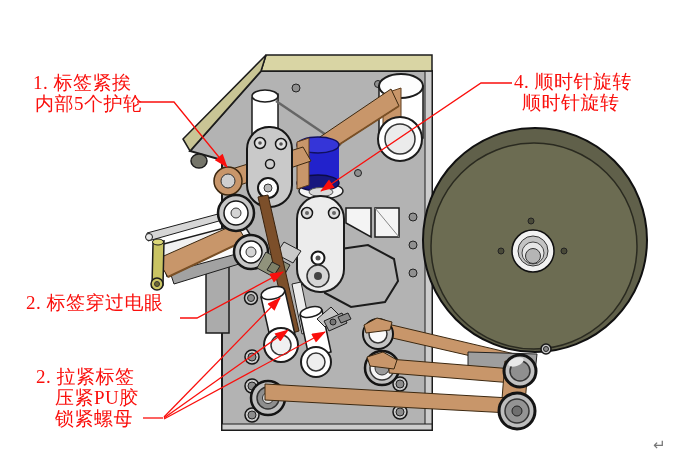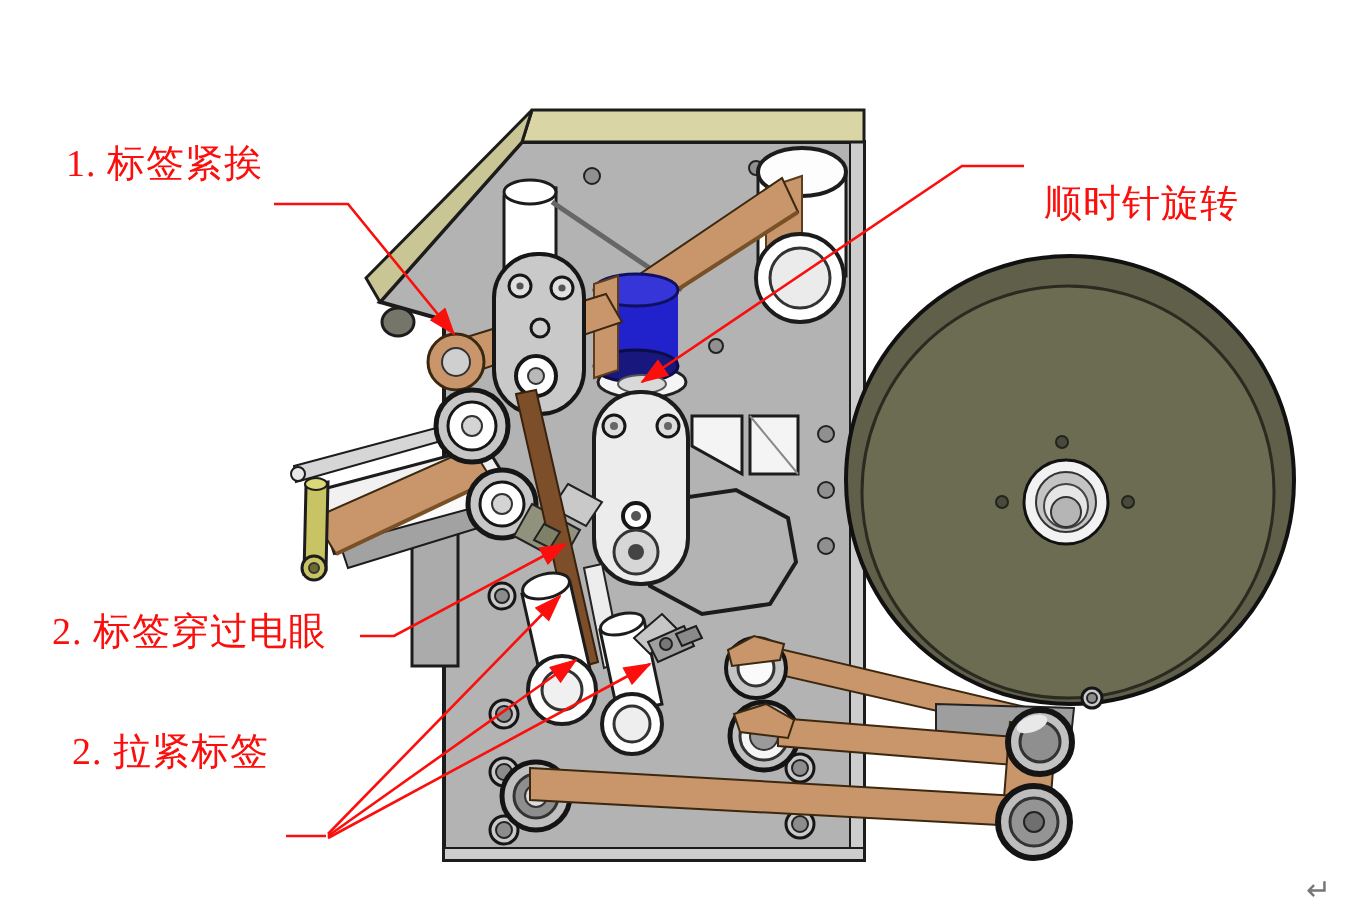--- a/index.html
+++ b/index.html
@@ -241,19 +241,23 @@
     <path d="M180,318 L197,318 L283,272" marker-end="url(#arr)"></path>
     <path d="M143,418 L163,418"></path>
     <path d="M164,417 L280,298" marker-end="url(#arr)"></path>
     <path d="M164,418 L288,330" marker-end="url(#arr)"></path>
     <path d="M164,419 L325,332" marker-end="url(#arr)"></path>
     <path d="M512,83 L481,83 L321,191" marker-end="url(#arr)"></path>
   </g>
 </svg>
 
 <div class="ann" style="left:33px;top:72px">1. 标签紧挨</div>
-<div class="ann" style="left:26px;top:306px">2. 标签穿过电眼</div>
+<div class="ann" style="left:35px;top:93px">内部5个护轮</div>
+<div class="ann" style="left:26px;top:292px">2. 标签穿过电眼</div>
 <div class="ann" style="left:36px;top:366px">2. 拉紧标签</div>
+<div class="ann" style="left:55px;top:387px">压紧PU胶</div>
+<div class="ann" style="left:55px;top:408px">锁紧螺母</div>
+<div class="ann" style="left:514px;top:71px">4. 顺时针旋转</div>
 <div class="ann" style="left:522px;top:92px">顺时针旋转</div>
 
 <div class="pmark" style="left:653px;top:436px">↵</div>
 
 </div>
 
 </body></html>

